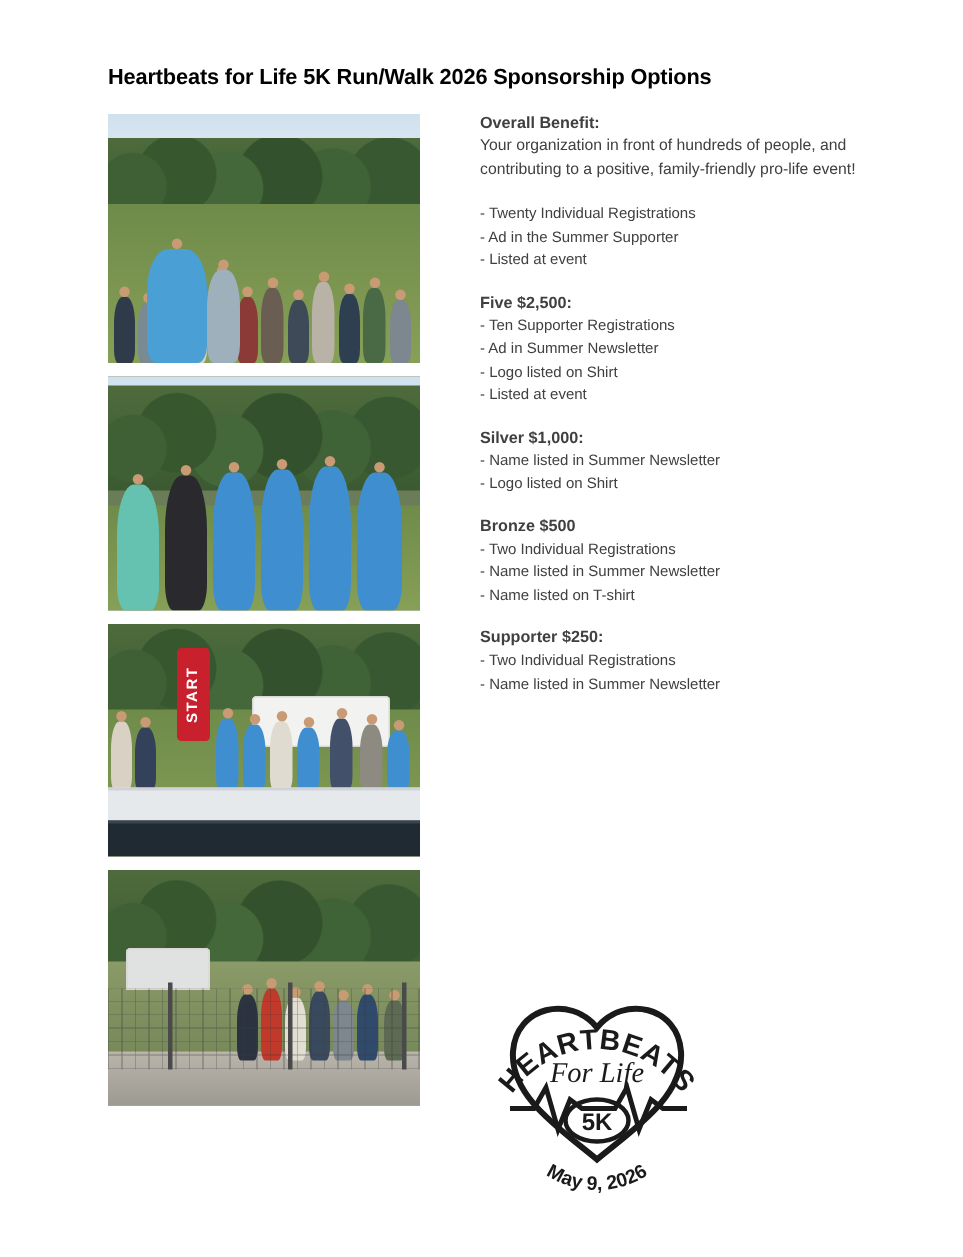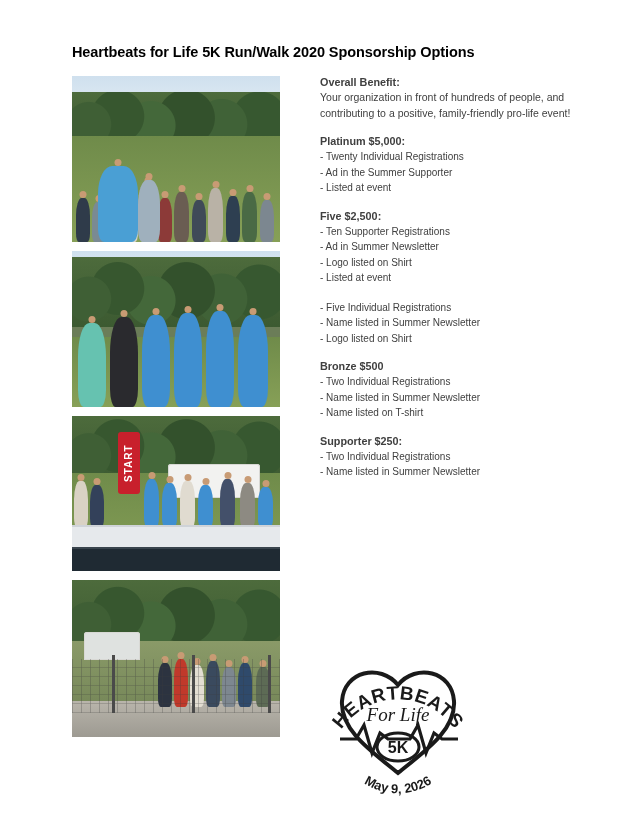--- a/index.html
+++ b/index.html
@@ -153,21 +153,21 @@
     width: 160px;
     height: 150px;
   }
   .logo svg { display: block; }
 </style>
 </head>
 <body>
 
 <div class="page">
 
-  <div class="title">Heartbeats for Life 5K Run/Walk 2020 Sponsorship Options</div>
+  <div class="title">Heartbeats for Life 5K Run/Walk 2026 Sponsorship Options</div>
 
   <div class="photo-col">
 
     <div class="photo photo-1">
       <div class="sky" style="height:46px;"></div>
       <div class="trees" style="top:16px;height:54px;"></div>
       <div class="grass" style="height:106px;"></div>
       <div class="crowd" style="bottom:0;height:120px;">
         <div class="p" style="left:4px;width:14px;height:44px;background:#2f3b4a;"></div>
         <div class="p" style="left:20px;width:13px;height:40px;background:#7a8a93;"></div>
@@ -245,36 +245,35 @@
   </div>
 
   <div class="content-col">
 
     <div class="sec">
       <div class="sec-head">Overall Benefit:</div>
       <div class="sec-body">Your organization in front of hundreds of people, and contributing to a positive, family-friendly pro-life event!</div>
     </div>
 
     <div class="sec">
-      <div class="sec-head">Platinum $5,000:</div>
       <div class="sec-line">- Twenty Individual Registrations</div>
       <div class="sec-line">- Ad in the Summer Supporter</div>
       <div class="sec-line">- Listed at event</div>
     </div>
 
     <div class="sec">
       <div class="sec-head">Five $2,500:</div>
       <div class="sec-line">- Ten Supporter Registrations</div>
       <div class="sec-line">- Ad in Summer Newsletter</div>
       <div class="sec-line">- Logo listed on Shirt</div>
       <div class="sec-line">- Listed at event</div>
     </div>
 
     <div class="sec">
-      <div class="sec-line">- Five Individual Registrations</div>
+      <div class="sec-head">Silver $1,000:</div>
       <div class="sec-line">- Name listed in Summer Newsletter</div>
       <div class="sec-line">- Logo listed on Shirt</div>
     </div>
 
     <div class="sec">
       <div class="sec-head">Bronze $500</div>
       <div class="sec-line">- Two Individual Registrations</div>
       <div class="sec-line">- Name listed in Summer Newsletter</div>
       <div class="sec-line">- Name listed on T-shirt</div>
     </div>

